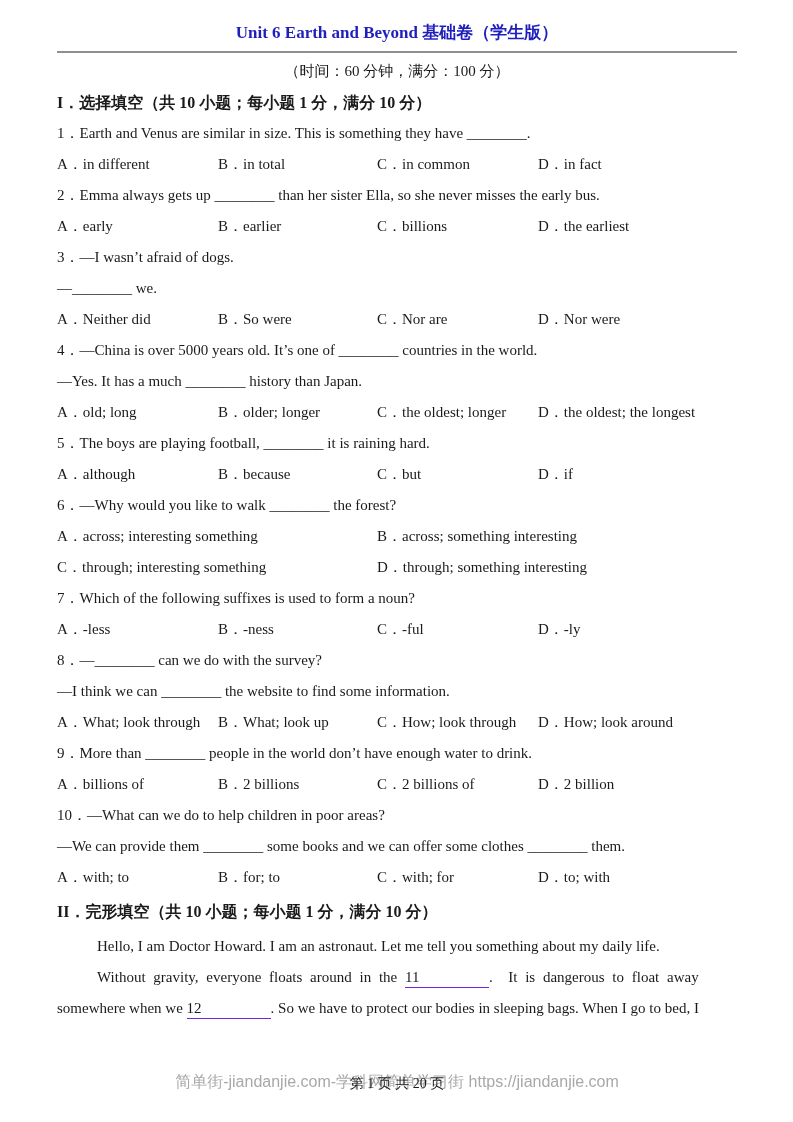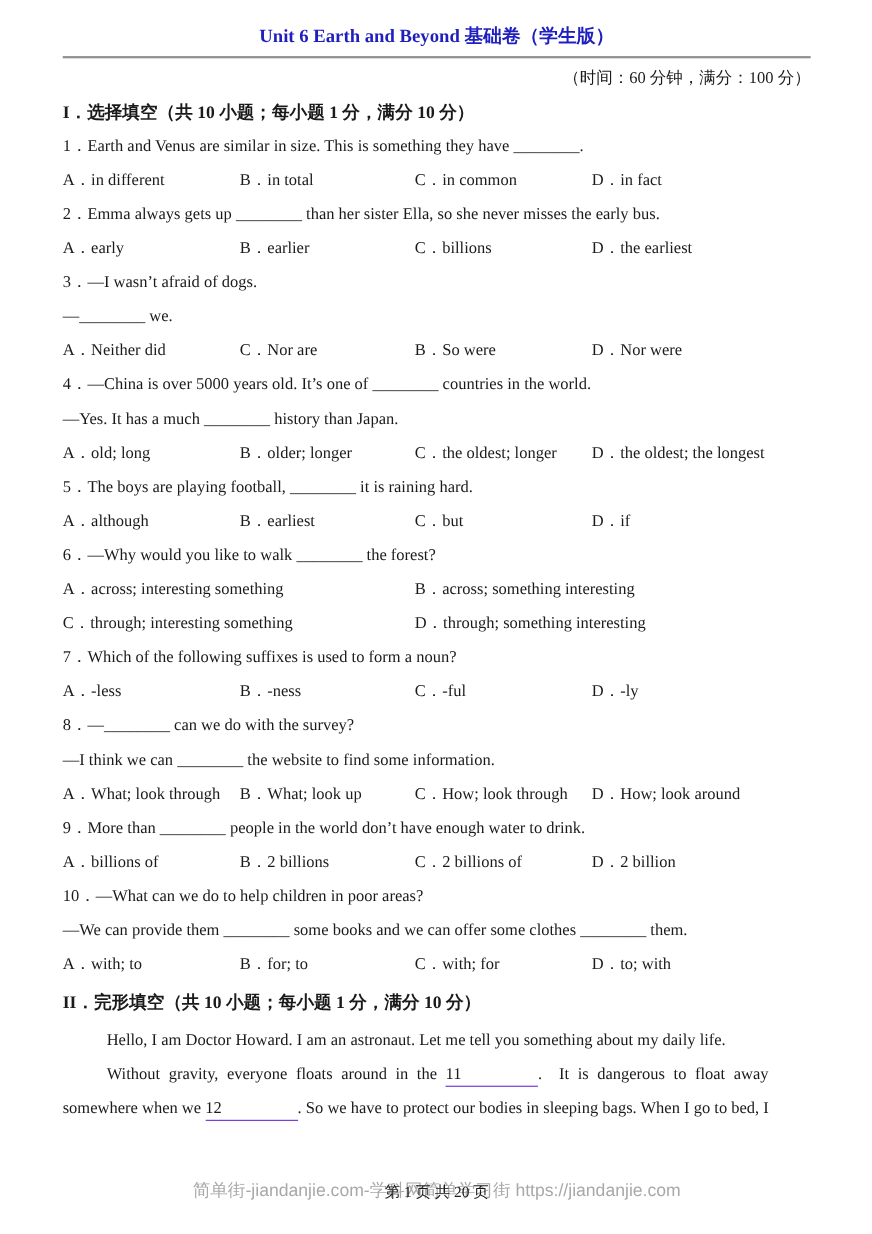--- a/index.html
+++ b/index.html
@@ -12,21 +12,21 @@
     font-family:"Liberation Serif","DejaVu Serif",serif;
     font-size:15px; color:#1a1a1a;
     display:flex; flex-direction:column;
     overflow:hidden;
   }
   .title {
     text-align:center; font-weight:700; font-size:17px;
     color:#1f1fbe; line-height:22px; white-space:nowrap;
   }
   .rule { border:none; border-top:2px solid #8f8f8f; margin:7px 0 0 0; }
-  .meta { text-align:right; height:31px; line-height:31px; margin-top:3px; white-space:nowrap; }
+  .meta { text-align:center; height:31px; line-height:31px; margin-top:3px; white-space:nowrap; }
   .h2 { font-weight:700; font-size:16px; height:31px; line-height:31px; white-space:nowrap; }
   .mt { margin-top:3px; }
   .ln { height:31px; line-height:31px; white-space:nowrap; }
   .opts, .opts2 { height:31px; line-height:31px; white-space:nowrap; display:grid; }
   .opts  { grid-template-columns:161px 159px 161px 1fr; }
   .opts2 { grid-template-columns:320px 1fr; }
   .indent { padding-left:40px; }
   .justify { word-spacing:4px; }
   .cloze-start { margin-top:4px; }
   .blank {
@@ -67,38 +67,38 @@
     <span>A．early</span>
     <span>B．earlier</span>
     <span>C．billions</span>
     <span>D．the earliest</span>
   </div>
 
   <div class="ln">3．—I wasn’t afraid of dogs.</div>
   <div class="ln">—________ we.</div>
   <div class="opts">
     <span>A．Neither did</span>
+    <span>B．So were</span>
     <span>C．Nor are</span>
-    <span>B．So were</span>
     <span>D．Nor were</span>
   </div>
 
   <div class="ln">4．—China is over 5000 years old. It’s one of ________ countries in the world.</div>
   <div class="ln">—Yes. It has a much ________ history than Japan.</div>
   <div class="opts">
     <span>A．old; long</span>
     <span>B．older; longer</span>
     <span>C．the oldest; longer</span>
     <span>D．the oldest; the longest</span>
   </div>
 
   <div class="ln">5．The boys are playing football, ________ it is raining hard.</div>
   <div class="opts">
     <span>A．although</span>
-    <span>B．earliest</span>
+    <span>B．because</span>
     <span>C．but</span>
     <span>D．if</span>
   </div>
 
   <div class="ln">6．—Why would you like to walk ________ the forest?</div>
   <div class="opts2">
     <span>A．across; interesting something</span>
     <span>B．across; something interesting</span>
   </div>
   <div class="opts2">

